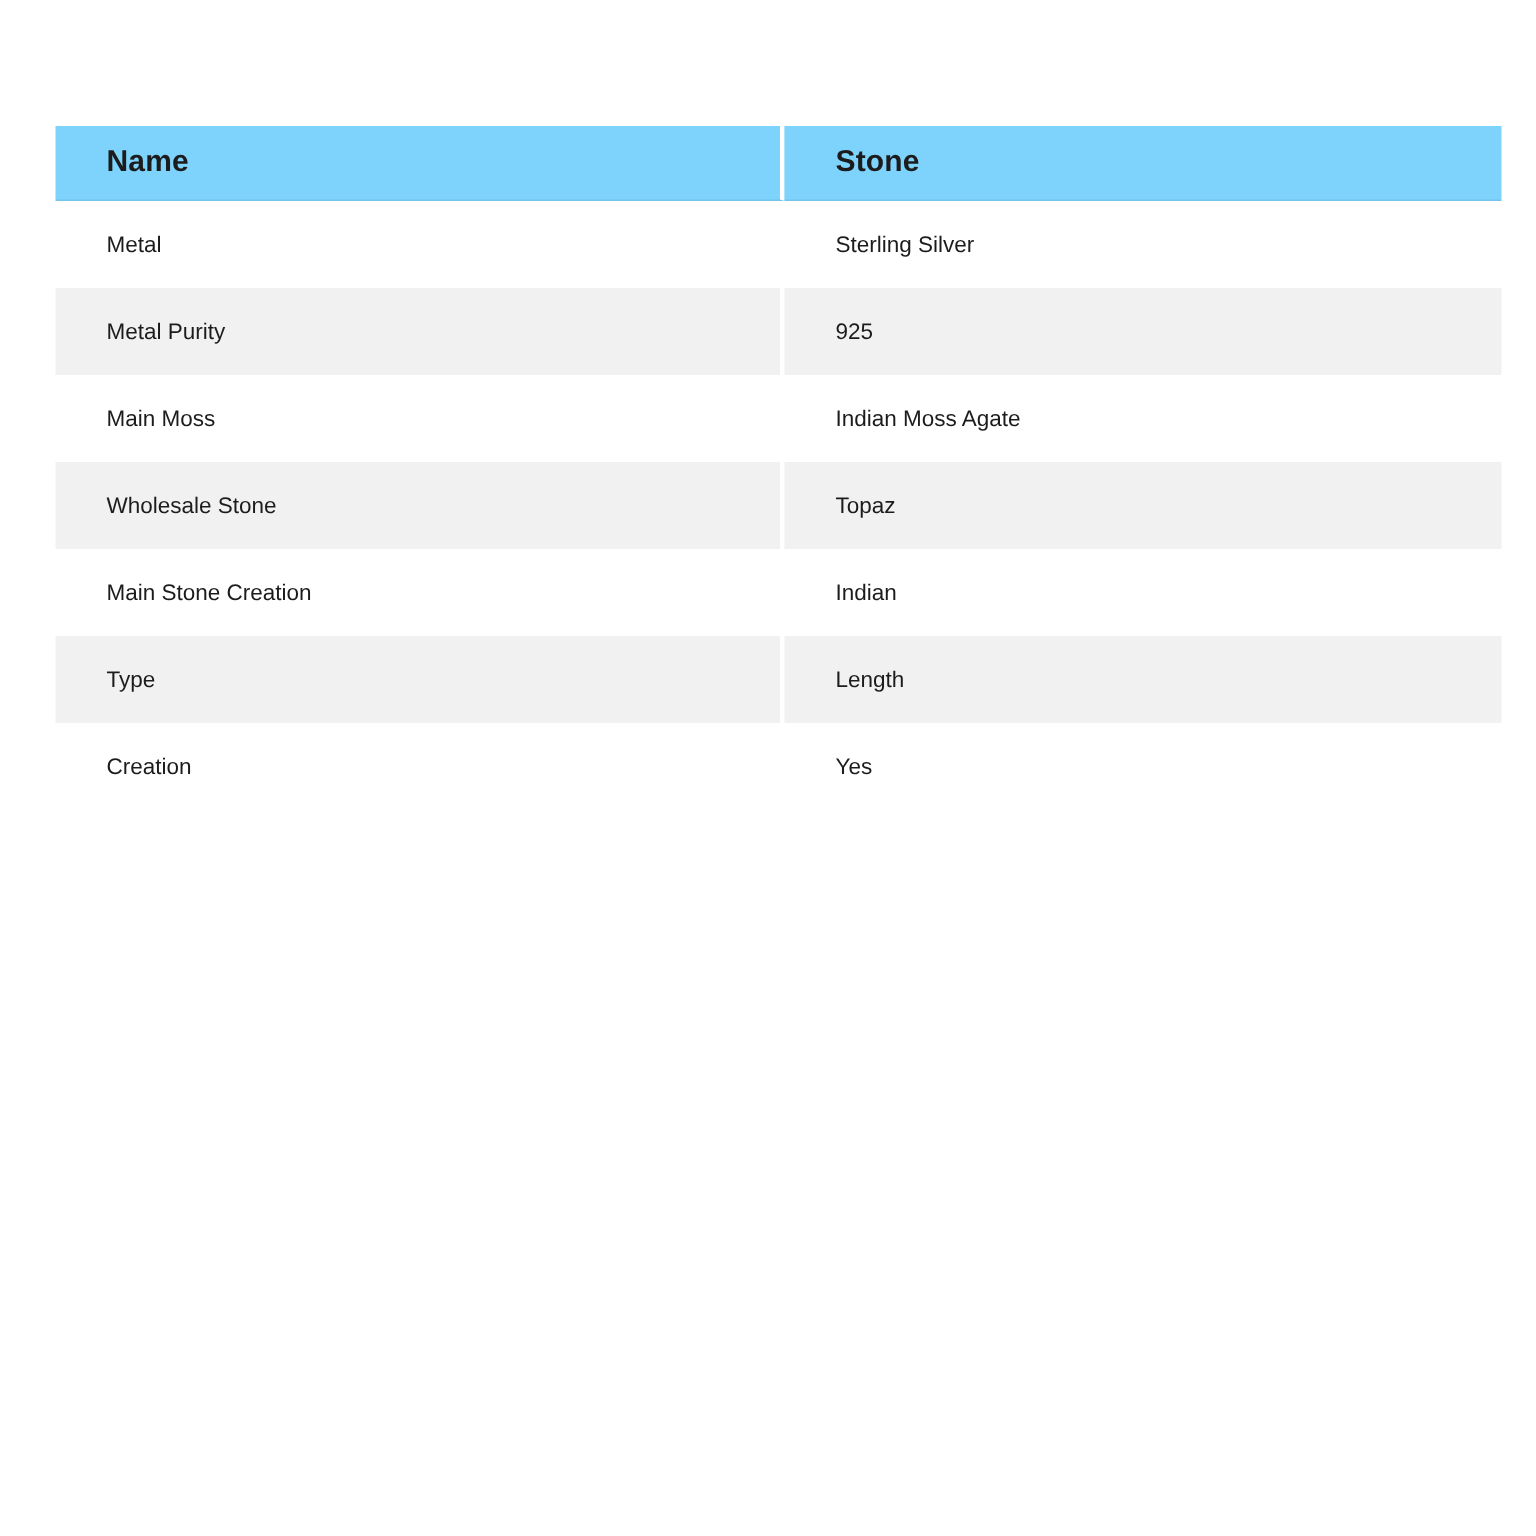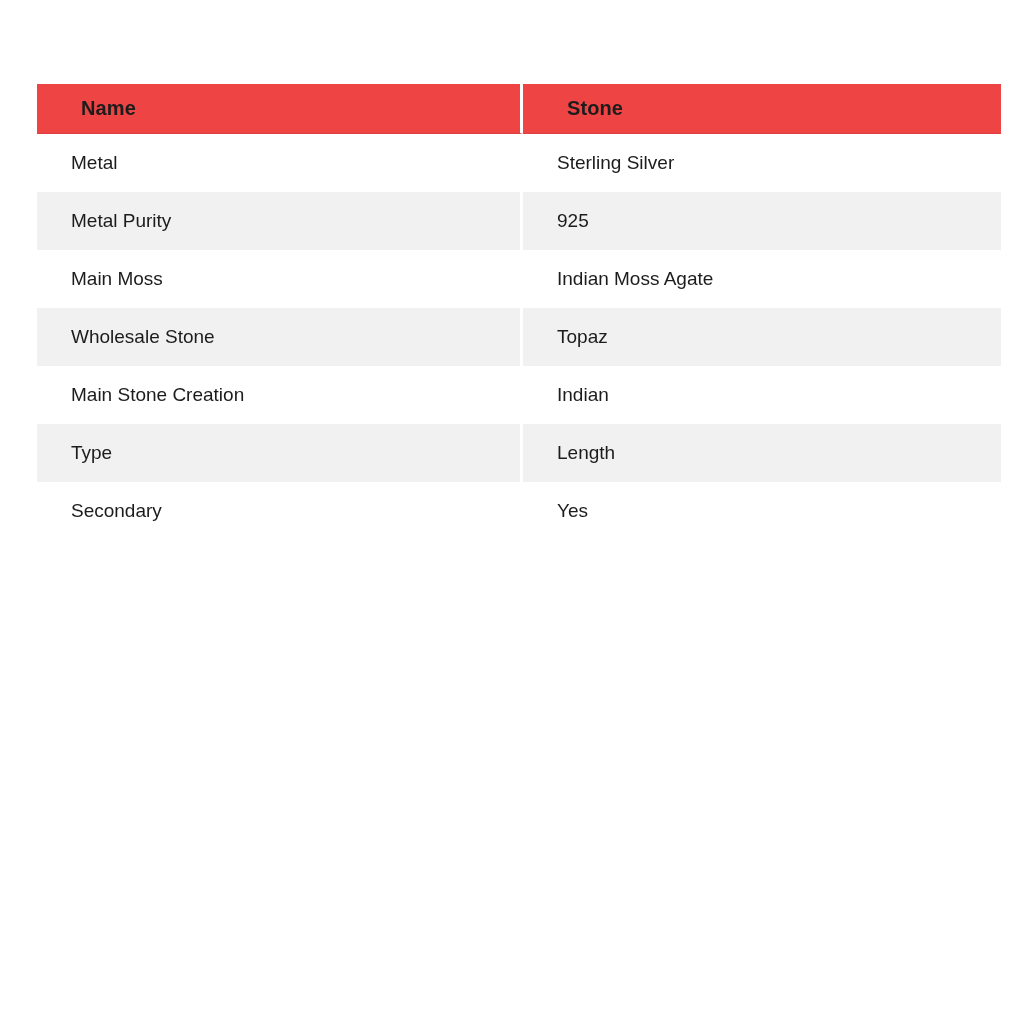--- a/index.html
+++ b/index.html
@@ -22,42 +22,42 @@
     top: 84px;
     width: 964px;
     border-collapse: separate;
     border-spacing: 0;
     table-layout: fixed;
   }
   table.spec-table col.col-name  { width: 486px; }
   table.spec-table col.col-value { width: 478px; }
 
   table.spec-table th {
-    background: #ef4444;
+    background: #7dd3fc;
     height: 49px;
     text-align: left;
     vertical-align: middle;
-    padding: 0 0 0 44px;
+    padding: 0 0 0 34px;
     font-size: 20px;
     font-weight: 600;
     color: #1c1c1c;
     letter-spacing: 0.1px;
   }
   table.spec-table th:first-child,
   table.spec-table td:first-child {
     border-right: 3px solid #ffffff;
   }
   table.spec-table th {
     border-bottom: 1px solid rgba(0,0,0,0.07);
   }
   table.spec-table td {
     height: 58px;
     vertical-align: middle;
     padding: 0 0 0 34px;
-    font-size: 19px;
+    font-size: 15px;
     font-weight: 400;
     color: #1c1c1c;
     background: #ffffff;
   }
   table.spec-table tbody tr:nth-child(even) td {
     background: #f1f1f1;
   }
 </style>
 </head>
 <body>
@@ -93,18 +93,18 @@
         </tr>
         <tr>
           <td>Main Stone Creation</td>
           <td>Indian</td>
         </tr>
         <tr>
           <td>Type</td>
           <td>Length</td>
         </tr>
         <tr>
-          <td>Secondary</td>
+          <td>Creation</td>
           <td>Yes</td>
         </tr>
       </tbody>
   </table>
 </div>
 
 </body></html>

